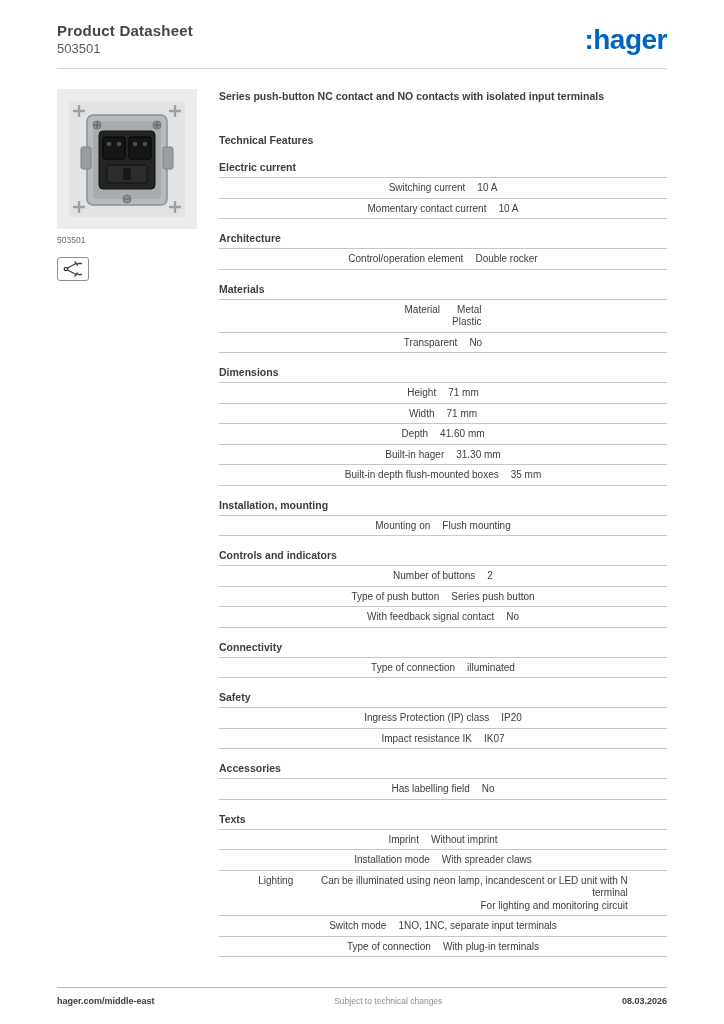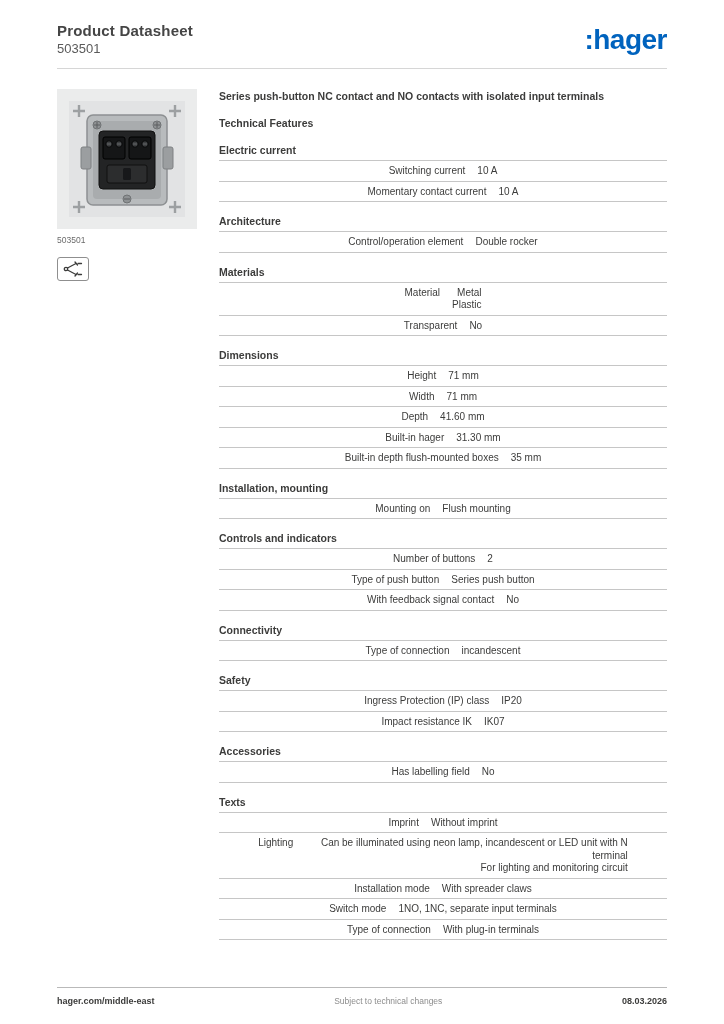--- a/index.html
+++ b/index.html
@@ -27,21 +27,21 @@
   .product-image { width: 140px; height: 140px; background: #ebecec; display: block; }
   .image-caption { font-size: 8.5px; color: #6b6b6b; margin-top: 6px; }
   .icon-box {
     margin-top: 12px; width: 32px; height: 24px;
     border: 1px solid #8f8f8f; border-radius: 3px;
     display: flex; align-items: center; justify-content: center;
     background: #fff;
   }
 
   
-  .description { font-size: 10.5px; font-weight: bold; color: #3c3c3b; line-height: 1.35; margin-bottom: 14px; }
+  .description { font-size: 10.5px; font-weight: bold; color: #3c3c3b; line-height: 1.35; margin-bottom: 31px; }
   .features-title { font-size: 10.5px; font-weight: bold; margin-bottom: 15px; }
 
   .section { margin-bottom: 13px; }
   .section-heading {
     font-size: 10.5px; font-weight: bold; color: #3c3c3b;
     padding-bottom: 4px; border-bottom: 1px solid #c6c6c6;
   }
   .row {
     display: flex; justify-content: center; align-items: flex-start;
     font-size: 10px; color: #3c3c3b;
@@ -236,21 +236,21 @@
                 <span class="row-value">No</span>
               </div>
             </div>
   </div>
 
   <div class="section">
     <div class="section-heading">Connectivity</div>
     <div class="rows">
               <div class="row">
                 <span class="row-label">Type of connection</span>
-                <span class="row-value">incandescent</span>
+                <span class="row-value">illuminated</span>
               </div>
             </div>
   </div>
 
   <div class="section">
     <div class="section-heading">Safety</div>
     <div class="rows">
               <div class="row">
                 <span class="row-label">Ingress Protection (IP) class</span>
                 <span class="row-value">IP20</span>
@@ -271,29 +271,29 @@
               </div>
             </div>
   </div>
 
   <div class="section">
     <div class="section-heading">Texts</div>
     <div class="rows">
               <div class="row">
                 <span class="row-label">Imprint</span>
                 <span class="row-value">Without imprint</span>
+              </div>
+              <div class="row">
+                <span class="row-label">Installation mode</span>
+                <span class="row-value">With spreader claws</span>
               </div>
               <div class="row">
                 <span class="row-label">Lighting</span>
                 <span class="row-value">Can be illuminated using neon lamp, incandescent or LED unit with N terminal
 For lighting and monitoring circuit</span>
-              </div>
-              <div class="row">
-                <span class="row-label">Installation mode</span>
-                <span class="row-value">With spreader claws</span>
               </div>
               <div class="row">
                 <span class="row-label">Switch mode</span>
                 <span class="row-value">1NO, 1NC, separate input terminals</span>
               </div>
               <div class="row">
                 <span class="row-label">Type of connection</span>
                 <span class="row-value">With plug-in terminals</span>
               </div>
             </div>

